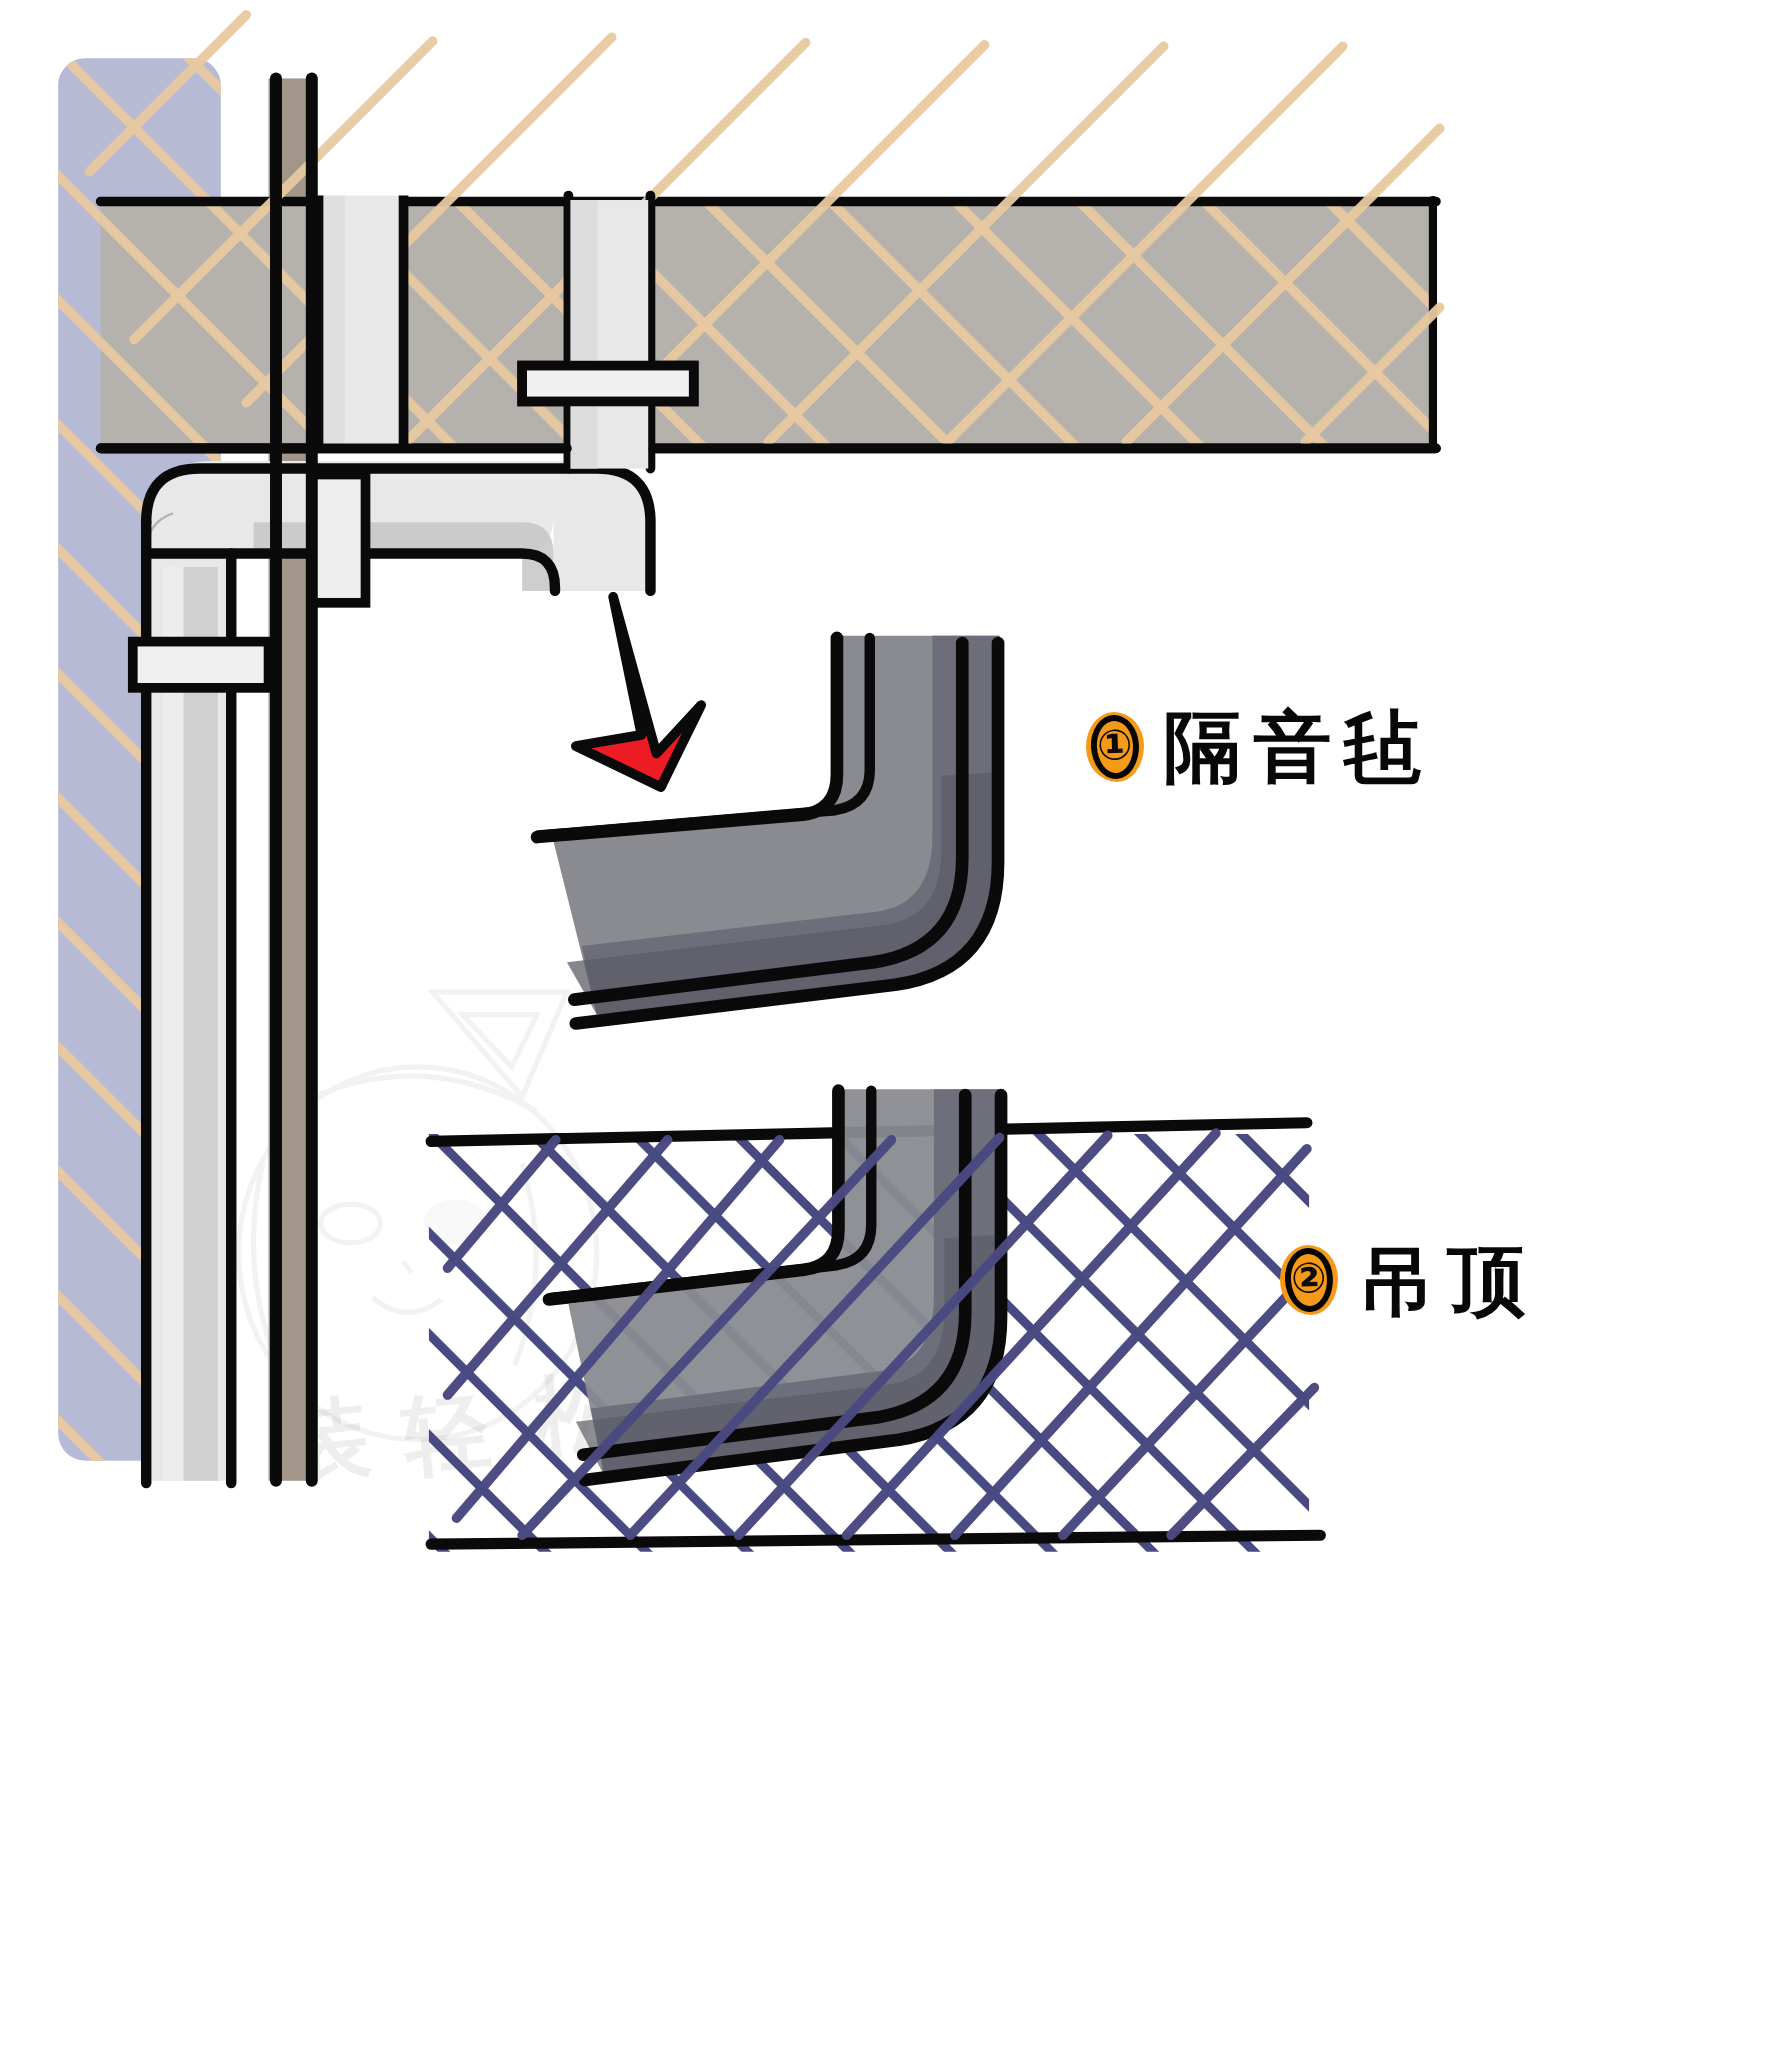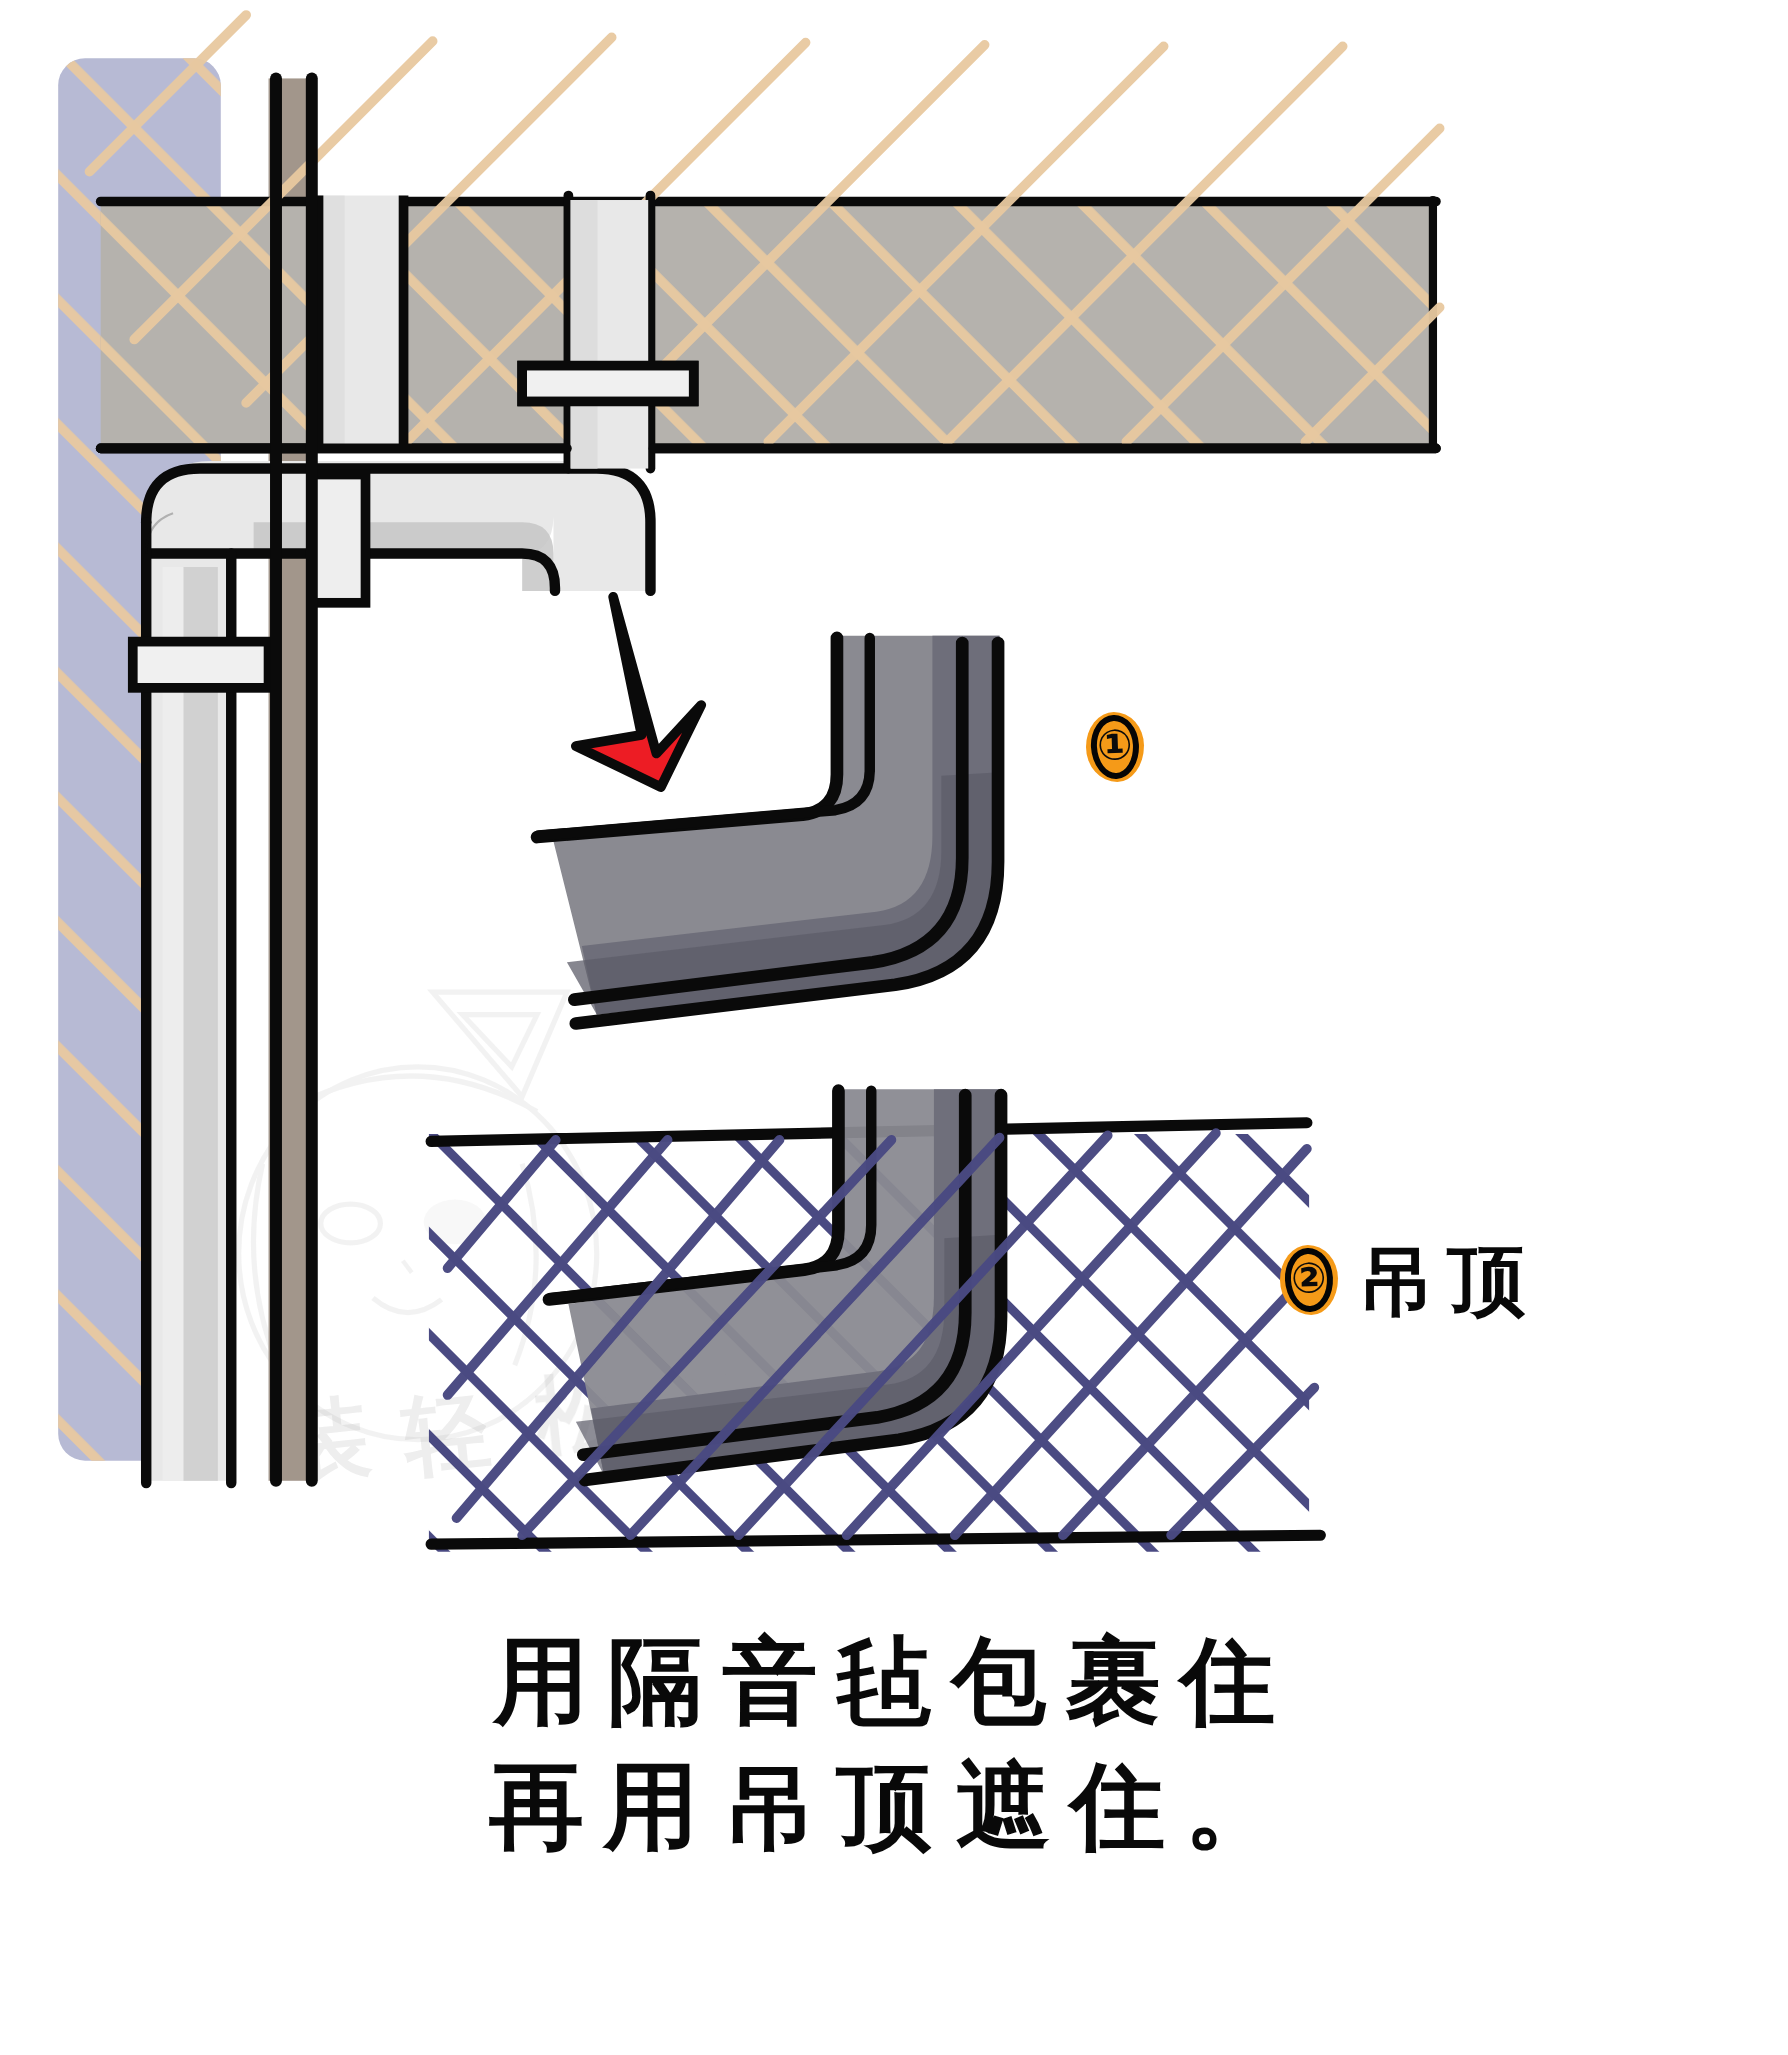--- a/index.html
+++ b/index.html
@@ -326,32 +326,27 @@
     </g>
 
   </svg>
 
   <div class="label-row" id="label-felt">
     <span class="badge">
       <span class="blob"></span>
       <span class="ring"></span>
       <span class="num">①</span>
     </span>
+    <span class="label-text">隔音毡</span>
   </div>
 
   <div class="label-row" id="label-ceiling">
     <span class="badge">
       <span class="blob"></span>
       <span class="ring"></span>
       <span class="num">②</span>
     </span>
     <span class="label-text">吊顶</span>
   </div>
 
-  <div id="caption">
-    <div class="cap-line">用隔音毡包裹住</div>
-    <div class="cap-line">
-      <span>再用</span><span class="hl"><span>吊顶</span></span><span>遮住。</span>
-    </div>
-  </div>
 
 </div>
 
 
 </body></html>

